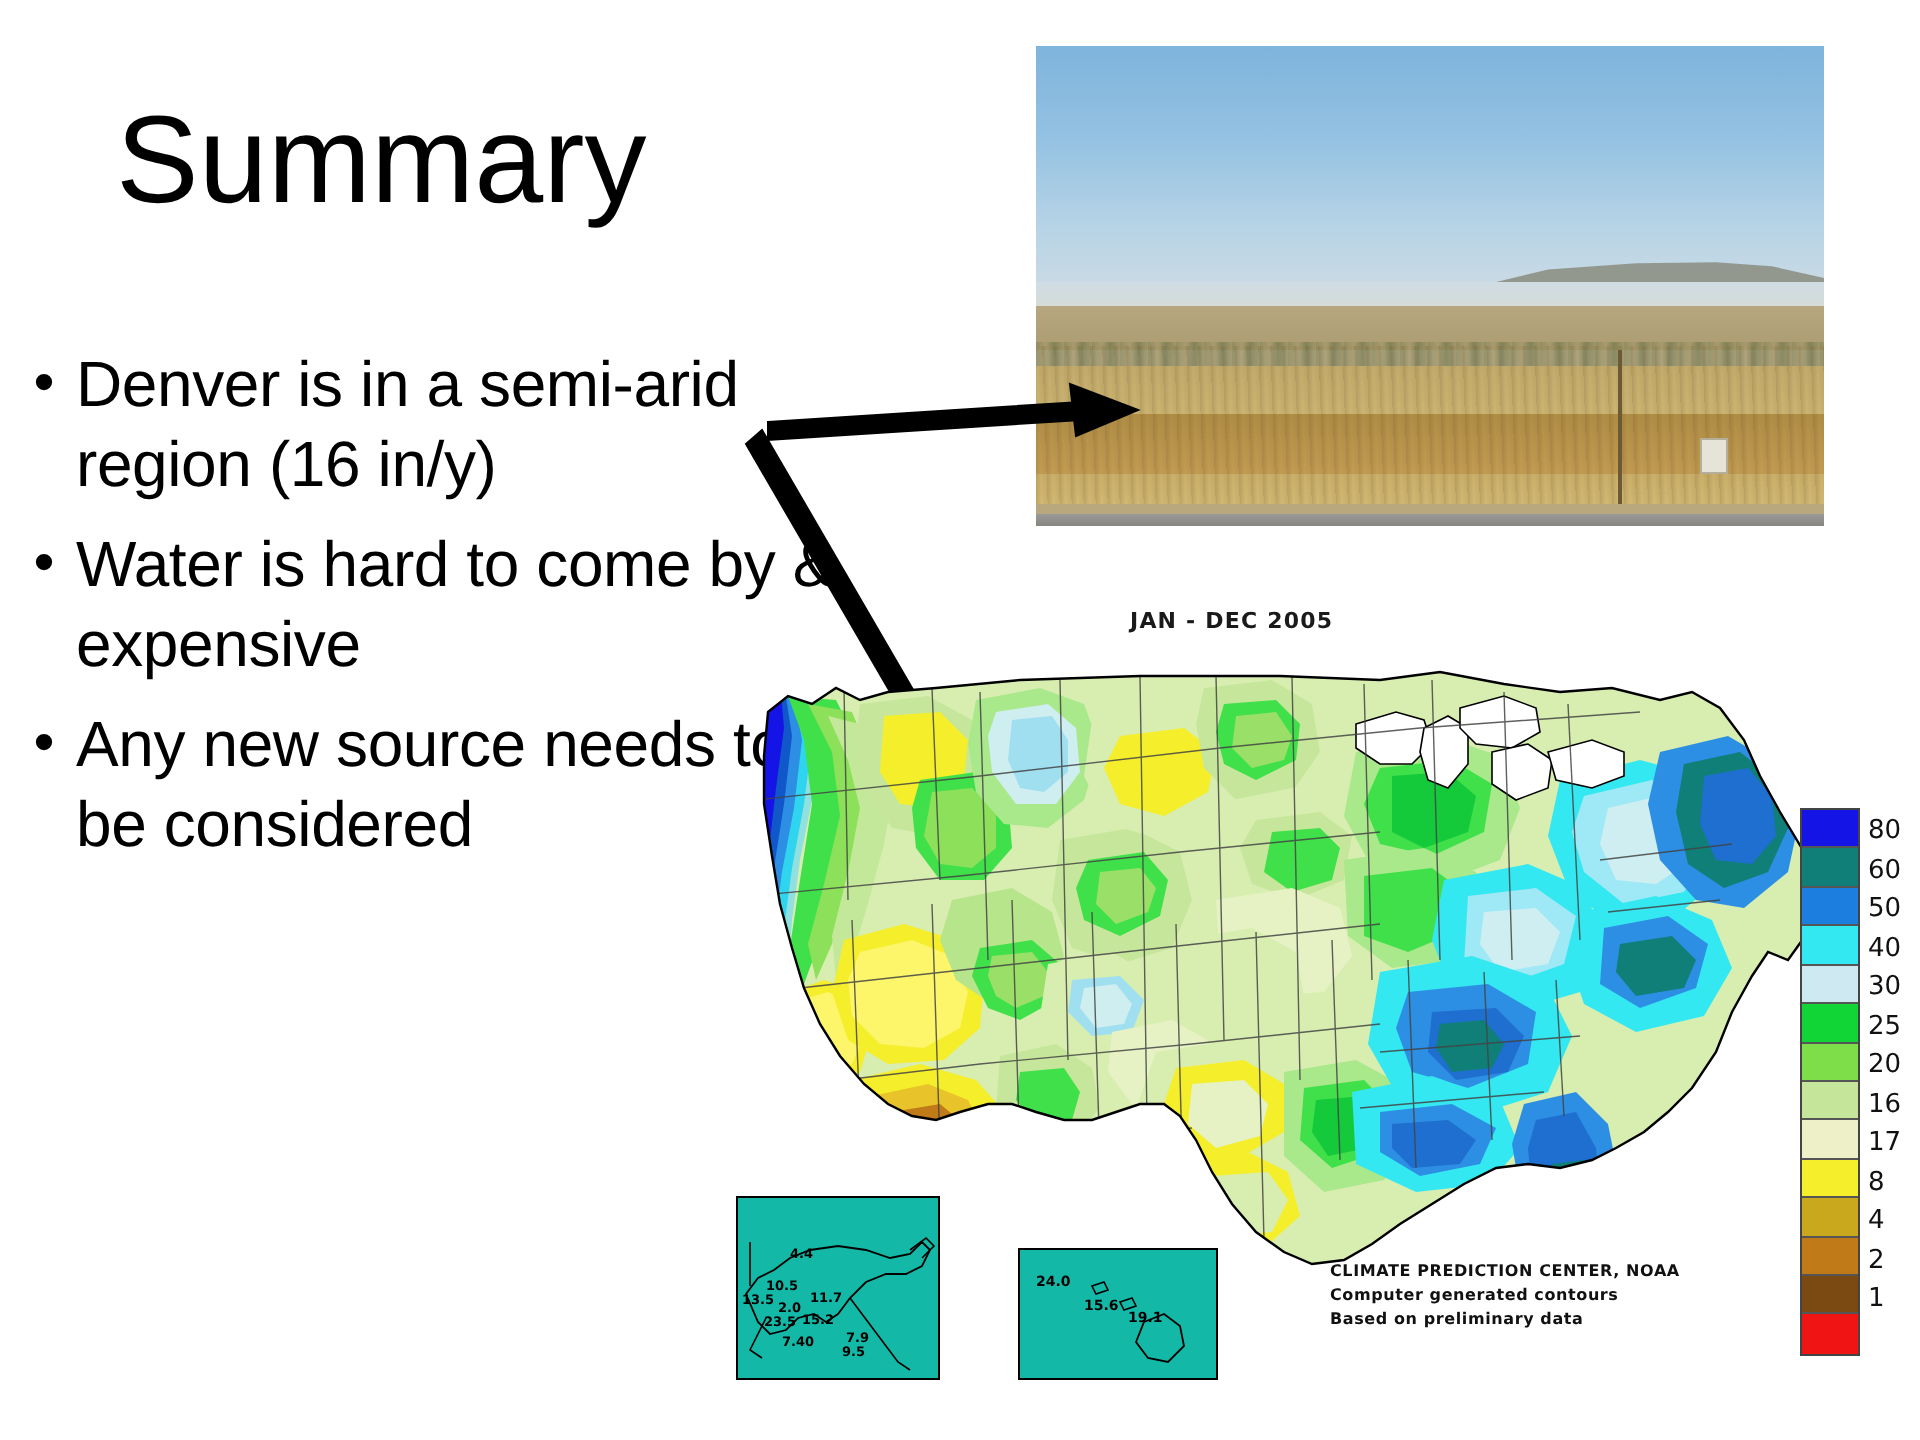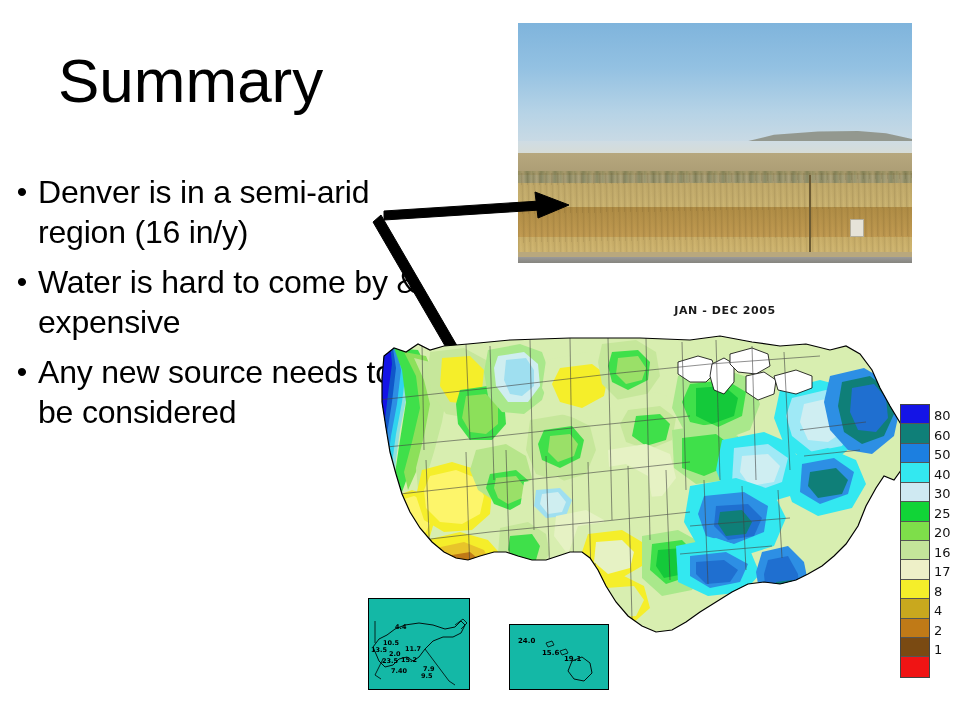--- a/index.html
+++ b/index.html
@@ -71,21 +71,21 @@
   #arrow{position:absolute;left:0;top:0;width:960px;height:720px;pointer-events:none;}
 
   
   #mapblock{position:absolute;left:360px;top:268px;width:600px;height:452px;}
   #maptitle{
     position:absolute;left:205px;top:10px;width:320px;text-align:center;
     font-family:"DejaVu Sans",sans-serif;font-size:14px;font-weight:700;color:#1a1a1a;
     letter-spacing:.6px;
   }
   #mapsub{
-    position:absolute;left:205px;top:36px;width:320px;text-align:center;
+    position:absolute;left:205px;top:36px;width:320px;text-align:left;
     font-family:"DejaVu Sans",sans-serif;font-size:11px;font-weight:700;color:#1a1a1a;
     letter-spacing:.6px;
   }
   #usa{position:absolute;left:0px;top:62px;width:560px;height:340px;}
   #credit{
     position:absolute;left:305px;top:362px;
     font-family:"DejaVu Sans",sans-serif;font-size:8px;font-weight:700;color:#111;
     line-height:12px;letter-spacing:.3px;
   }
   
@@ -318,20 +318,25 @@
         <path d="M444,126 L500,120"></path>
       </g>
 
       <path d="M24,26 L34,18 L46,22 L58,14 L70,20 L84,16 L108,14 L150,10 L210,8 L280,8 L330,10 L360,6 L392,12 L420,16 L446,14 L470,20 L486,16 L500,24
                L512,40 L520,58 L530,76 L542,96 L548,116 L544,136 L534,150 L524,146 L516,158 L506,176 L498,196 L486,214 L474,226 L462,236
                L448,244 L436,250 L420,254 L404,252 L388,254 L372,262 L356,272 L340,282 L326,292 L312,300 L296,302 L282,296 L268,286 L256,272
                L246,256 L238,240 L230,228 L222,222 L210,222 L198,226 L186,230 L172,230 L158,226 L146,222 L134,222 L120,226 L108,230
                L96,228 L84,222 L72,212 L60,198 L50,182 L42,164 L36,144 L30,122 L26,98 L22,72 L22,48 Z" fill="none" stroke="#000" stroke-width="1.2"></path>
     </svg>
 
+    <div id="credit">
+      <div>CLIMATE PREDICTION CENTER, NOAA</div>
+      <div>Computer generated contours</div>
+      <div>Based on preliminary data</div>
+    </div>
 
     <div class="inset" id="ak-inset">
       <svg viewBox="0 0 100 90" width="100" height="90">
         <path d="M4,48 L10,40 L18,36 L26,30 L36,26 L50,24 L64,26 L76,30 L86,28 L92,22 L96,26 L92,34 L84,38 L74,38 L64,42
                  L56,50 L50,58 L44,62 L38,58 L30,60 L24,66 L16,68 L10,62 Z" fill="none" stroke="#000" stroke-width="0.9"></path>
         <path d="M56,50 L62,58 L68,66 L74,74 L80,82 L86,86" fill="none" stroke="#000" stroke-width="0.8"></path>
         <path d="M6,44 L6,22" stroke="#000" stroke-width="0.8" fill="none"></path>
         <path d="M14,60 L6,76 L12,80" fill="none" stroke="#000" stroke-width="0.8"></path>
         <path d="M86,26 L94,20 L98,24 L92,30" fill="none" stroke="#000" stroke-width="0.8"></path>
         <g font-family="DejaVu Sans, sans-serif" font-size="6.5" fill="#000" font-weight="bold">

